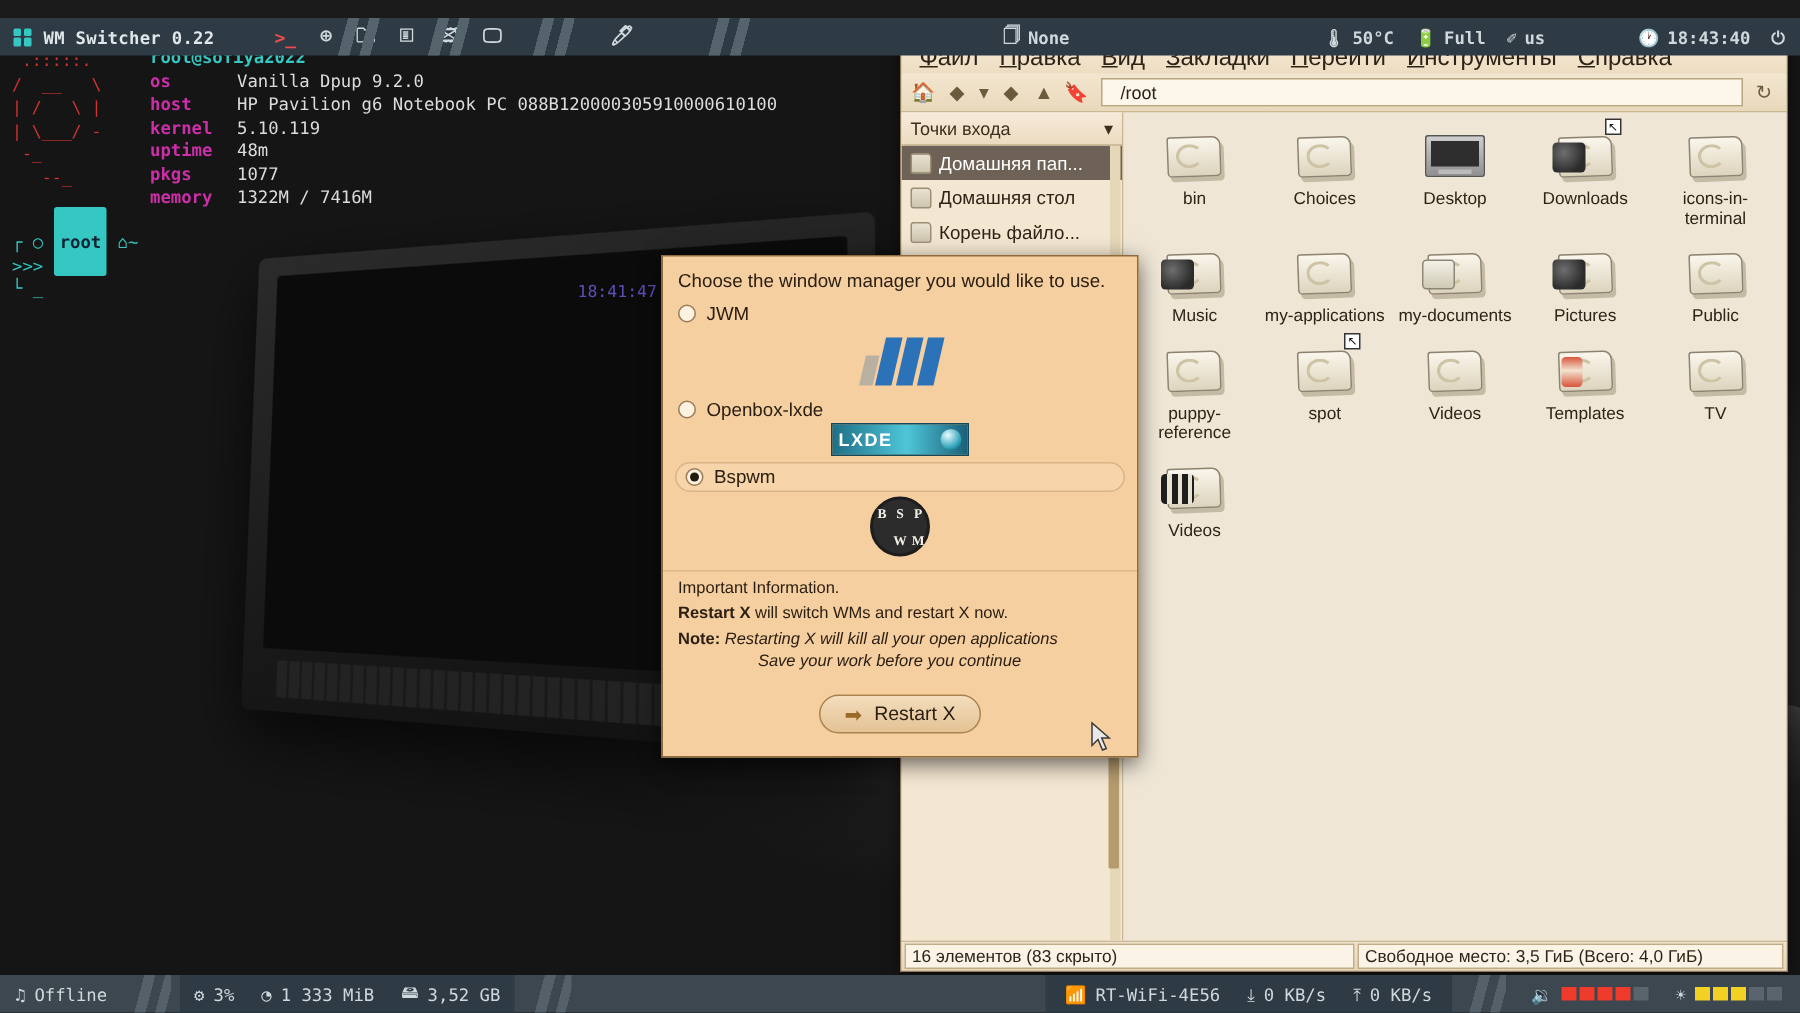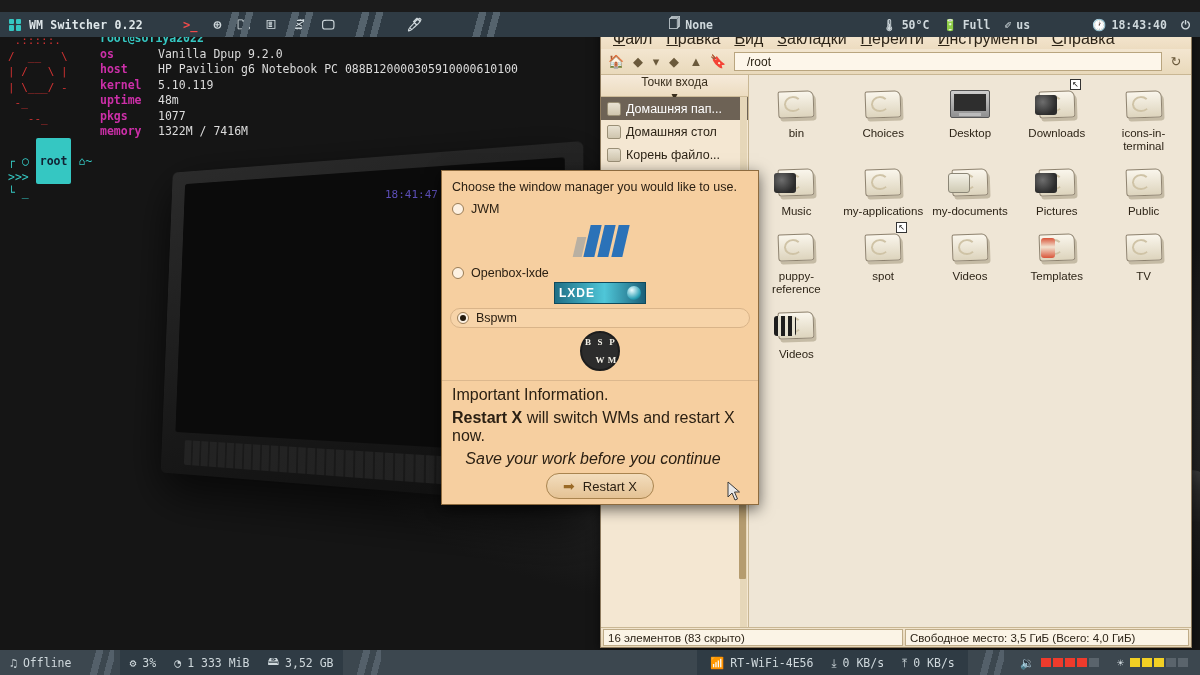--- a/index.html
+++ b/index.html
@@ -139,21 +139,20 @@
 
   #fm-side{
     width:148px; background:#f4e7d2; border-right:1px solid #c9b794;
     display:flex; flex-direction:column; min-height:0;
   }
   #side-head{
     height:22px; display:flex; align-items:center; justify-content:space-between;
     padding:0 6px; font-size:12px; color:#3a2f1d;
     background:linear-gradient(#f6eada,#ecdcc0);
     border-bottom:1px solid #cdbb98;
-    flex-direction:column;
   }
   #side-list{ flex:1; overflow:hidden; position:relative; }
   .sitem{ height:23px; display:flex; align-items:center; gap:5px; padding:0 6px;
     font-size:12.5px; color:#2d2417; }
   .sitem.sel{ background:#6d6255; color:#fff; }
   .sico{ width:14px; height:14px; display:inline-block; flex:0 0 14px; }
   .folder-mini{
     background:linear-gradient(#e9e2d2,#cfc5ae);
     border:1px solid #9a8f76; border-radius:2px 3px 2px 2px;
   }
@@ -252,21 +251,21 @@
   }
   #lxde-logo .orb{ width:14px;height:14px;border-radius:50%;background:radial-gradient(circle at 35% 30%,#eafcff,#2a9fb5 65%,#0c4c5e);}
   
   #bsp-logo{
     width:40px; height:40px; border-radius:50%; background:#2c2c2c;
     display:grid; grid-template-columns:1fr 1fr 1fr; grid-template-rows:1fr 1fr;
     place-items:center; color:#f2efe6; font-size:9px; font-weight:bold;
     border:2px solid #1d1d1d; font-family:"Liberation Serif", serif;
   }
   #dlg-sep{ height:1px; background:#dcb88e; margin:6px 0 0 0; }
-  #dlg-info{ padding:5px 10px 0 10px; font-size:16px; color:#2b2013; }
+  #dlg-info{ padding:5px 10px 0 10px; font-size:11px; color:#2b2013; }
   #dlg-l1{ margin-bottom:5px; }
   #dlg-l1 b{ font-weight:bold; }
   #dlg-l2{ margin-bottom:3px; }
   #dlg-l2 b{ font-weight:bold; }
   #dlg-l2 i, #dlg-l3 i{ font-style:italic; }
   #dlg-l3{ text-align:center; padding-right:14px; }
   #dlg-btnrow{ flex:1; display:flex; align-items:center; justify-content:center; }
   #restart-btn{
     display:flex; align-items:center; gap:8px;
     padding:4px 16px; font-size:13px; color:#2b2013;
@@ -640,20 +639,21 @@
       <span style="grid-column:1/2"></span>
       <span>W</span>
       <span>M</span>
     </div>
   </div>
 
   <div id="dlg-sep"></div>
   <div id="dlg-info">
     <div style="margin-bottom:5px">Important Information.</div>
     <div id="dlg-l1"><b>Restart X</b><span> will switch WMs and restart X now.</span></div>
+    <div id="dlg-l2"><b>Note:</b><i> Restarting X will kill all your open applications</i></div>
     <div id="dlg-l3"><i>Save your work before you continue</i></div>
   </div>
   <div id="dlg-btnrow">
     <div id="restart-btn">
       <span class="arrow">➡</span>
       <span>Restart X</span>
     </div>
   </div>
 </div>
 

